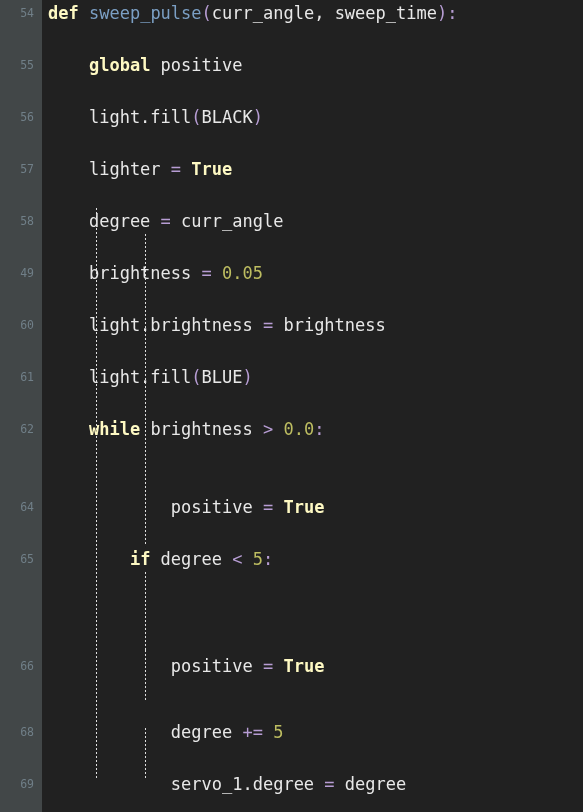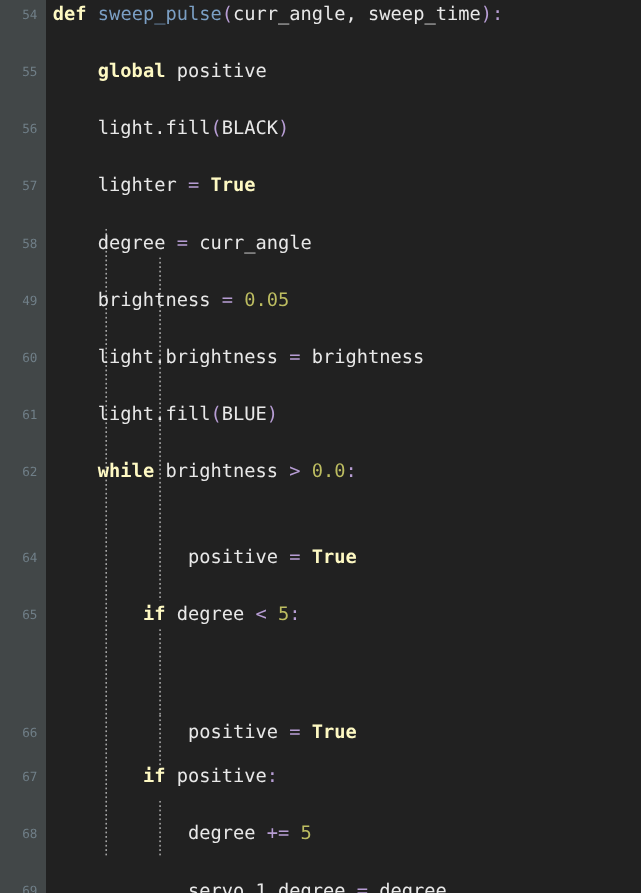--- a/index.html
+++ b/index.html
@@ -108,17 +108,16 @@
       <div class="line" style="top: 52px;"><div class="lineno">56</div><div class="code"><span class="pl">    light.fill</span><span class="op">(</span><span class="pl">BLACK</span><span class="op">)</span></div></div>
       <div class="line" style="top: 78px;"><div class="lineno">57</div><div class="code"><span class="pl">    lighter </span><span class="op">=</span><span class="pl"> </span><span class="kw">True</span></div></div>
       <div class="line" style="top: 104px;"><div class="lineno">58</div><div class="code"><span class="pl">    degree </span><span class="op">=</span><span class="pl"> curr_angle</span></div></div>
       <div class="line" style="top: 130px;"><div class="lineno">49</div><div class="code"><span class="pl">    brightness </span><span class="op">=</span><span class="pl"> </span><span class="num">0.05</span></div></div>
       <div class="line" style="top: 156px;"><div class="lineno">60</div><div class="code"><span class="pl">    light.brightness </span><span class="op">=</span><span class="pl"> brightness</span></div></div>
       <div class="line" style="top: 182px;"><div class="lineno">61</div><div class="code"><span class="pl">    light.fill</span><span class="op">(</span><span class="pl">BLUE</span><span class="op">)</span></div></div>
       <div class="line" style="top: 208px;"><div class="lineno">62</div><div class="code"><span class="pl">    </span><span class="kw">while</span><span class="pl"> brightness </span><span class="op">&gt;</span><span class="pl"> </span><span class="num">0.0</span><span class="op">:</span></div></div>
       <div class="line" style="top: 260px;"><div class="lineno">64</div><div class="code"><span class="pl">            positive </span><span class="op">=</span><span class="pl"> </span><span class="kw">True</span></div></div>
       <div class="line" style="top: 286px;"><div class="lineno">65</div><div class="code"><span class="pl">        </span><span class="kw">if</span><span class="pl"> degree </span><span class="op">&lt;</span><span class="pl"> </span><span class="num">5</span><span class="op">:</span></div></div>
       <div class="line" style="top: 324px; margin-top: 43px;"><div class="lineno">66</div><div class="code"><span class="pl">            positive </span><span class="op">=</span><span class="pl"> </span><span class="kw">True</span></div></div>
-      <div class="line" style="top: 338px;"><div class="lineno">67</div><div class="code"><span class="pl">        </span><span class="kw">if</span><span class="pl"> positive</span><span class="op">:</span></div></div>
       <div class="line" style="top: 364px;"><div class="lineno">68</div><div class="code"><span class="pl">            degree </span><span class="op">+=</span><span class="pl"> </span><span class="num">5</span></div></div>
       <div class="line" style="top: 390px;"><div class="lineno">69</div><div class="code"><span class="pl">            servo_1.degree </span><span class="op">=</span><span class="pl"> degree</span></div></div>
     </div>
 </div>
 
 </body></html>

